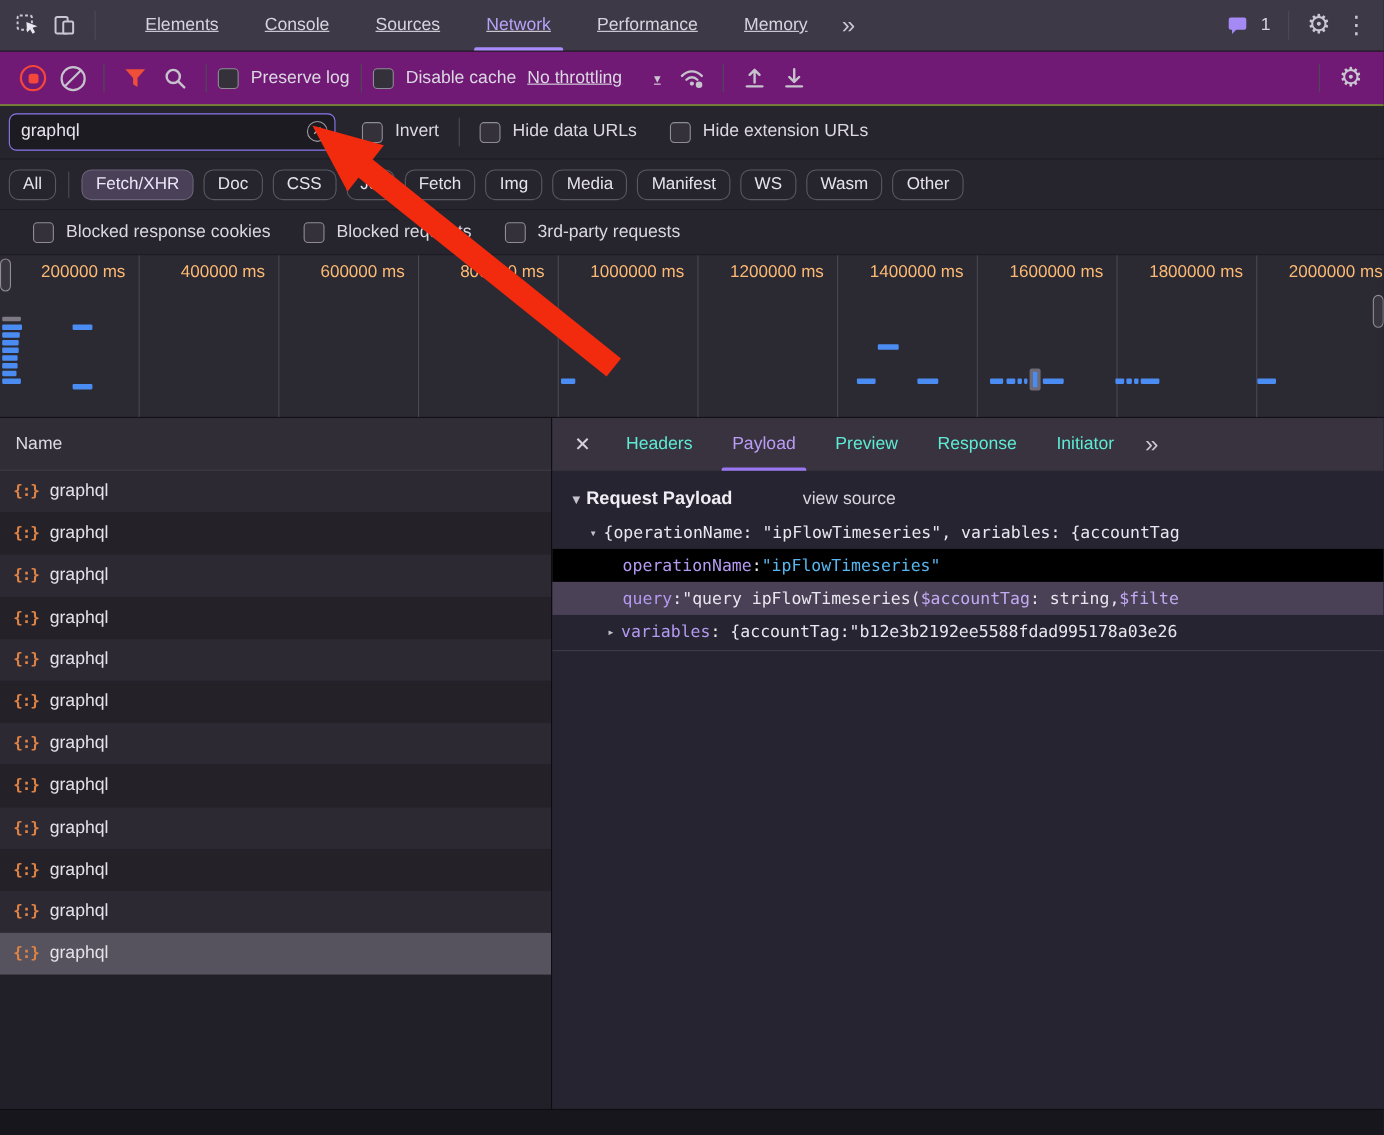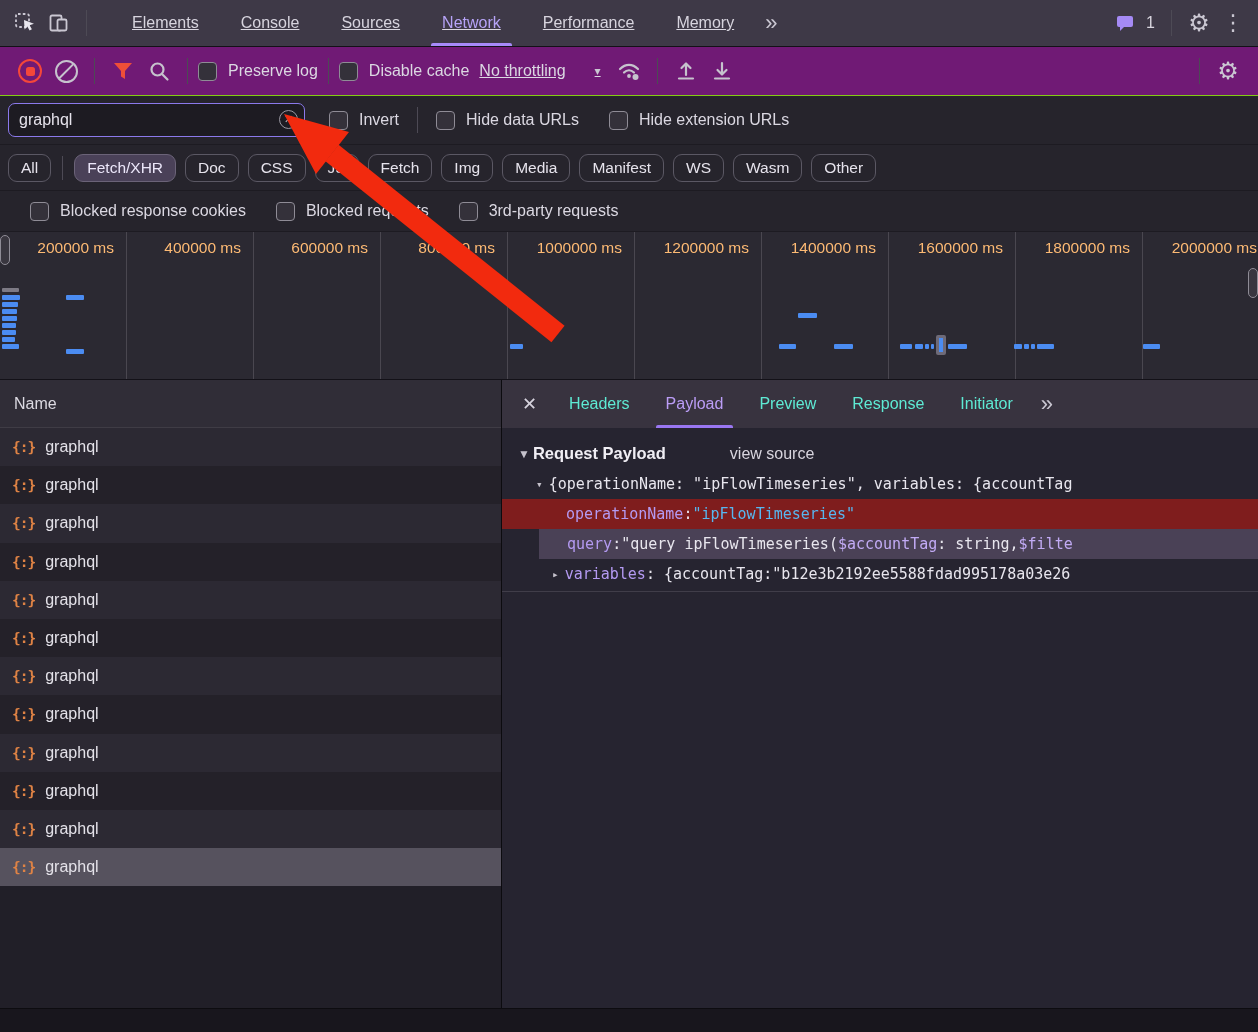--- a/index.html
+++ b/index.html
@@ -110,21 +110,21 @@
 
   .payload{flex:1;overflow:hidden;font-size:15px;}
   .payload-title-row{display:flex;align-items:center;padding:16px 0 6px 16px;}
   .tri{color:#c5c2cc;font-size:12px;margin-right:3px;}
   .payload-title{font-weight:bold;font-size:16.5px;color:#f0eef4;}
   .view-source{margin-left:64px;font-size:16px;color:#d8d5de;cursor:pointer;}
   .ptree{border-bottom:1px solid #403d49;padding-bottom:2px;}
   .pline{height:30px;display:flex;align-items:center;white-space:nowrap;overflow:hidden;
     font-family:"DejaVu Sans Mono",monospace;font-size:15px;}
   .pline .tri{font-size:11px;margin-right:6px;}
-  .pline.row-alt{background:#7f1d1d;}
+  .pline.row-alt{background:#000000;}
   .pline.sel{background:#4a4156;}
   .c-w{color:#e8e6ee;}
   .c-key{color:#b49af2;}
   .c-str{color:#57b6ef;}
   .c-var{color:#c2abf5;}
 
   .statusbar{height:24px;background:#18161d;border-top:1px solid #0d0c10;}
 
   .arrow-overlay{position:absolute;left:0;top:0;pointer-events:none;z-index:40;}
 
@@ -407,21 +407,21 @@
         <div class="ptree" id="ptree">
             <div class="pline" style="padding-left: 34px;">
               <span class="tri">▾</span>
               <span class="c-w">{operationName: "ipFlowTimeseries", variables: {accountTag</span>
             </div>
             <div class="pline row-alt" style="padding-left: 64px;">
               <span class="c-key">operationName</span>
               <span class="c-w">: </span>
               <span class="c-str">"ipFlowTimeseries"</span>
             </div>
-            <div class="pline sel" style="padding-left: 28px; margin-left: 37px;">
+            <div class="pline sel" style="padding-left: 64px;">
               <span class="c-key">query</span>
               <span class="c-w">: </span>
               <span class="c-w">"query ipFlowTimeseries(</span>
               <span class="c-var">$accountTag</span>
               <span class="c-w">: string, </span>
               <span class="c-var">$filte</span>
             </div>
             <div class="pline" style="padding-left: 50px;">
               <span class="tri">▸</span>
               <span class="c-key">variables</span>

